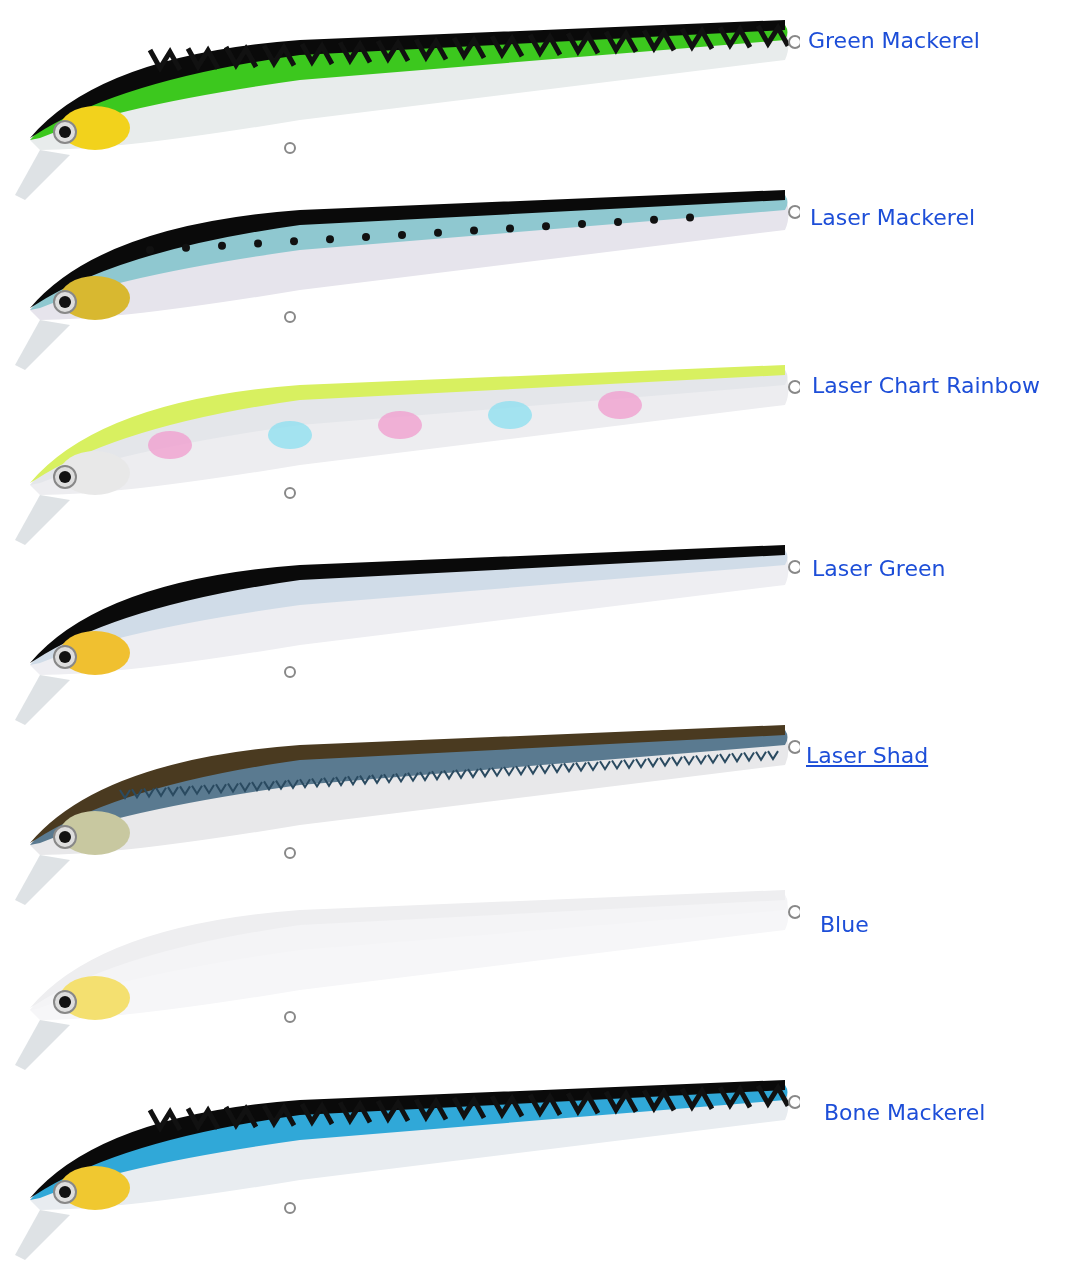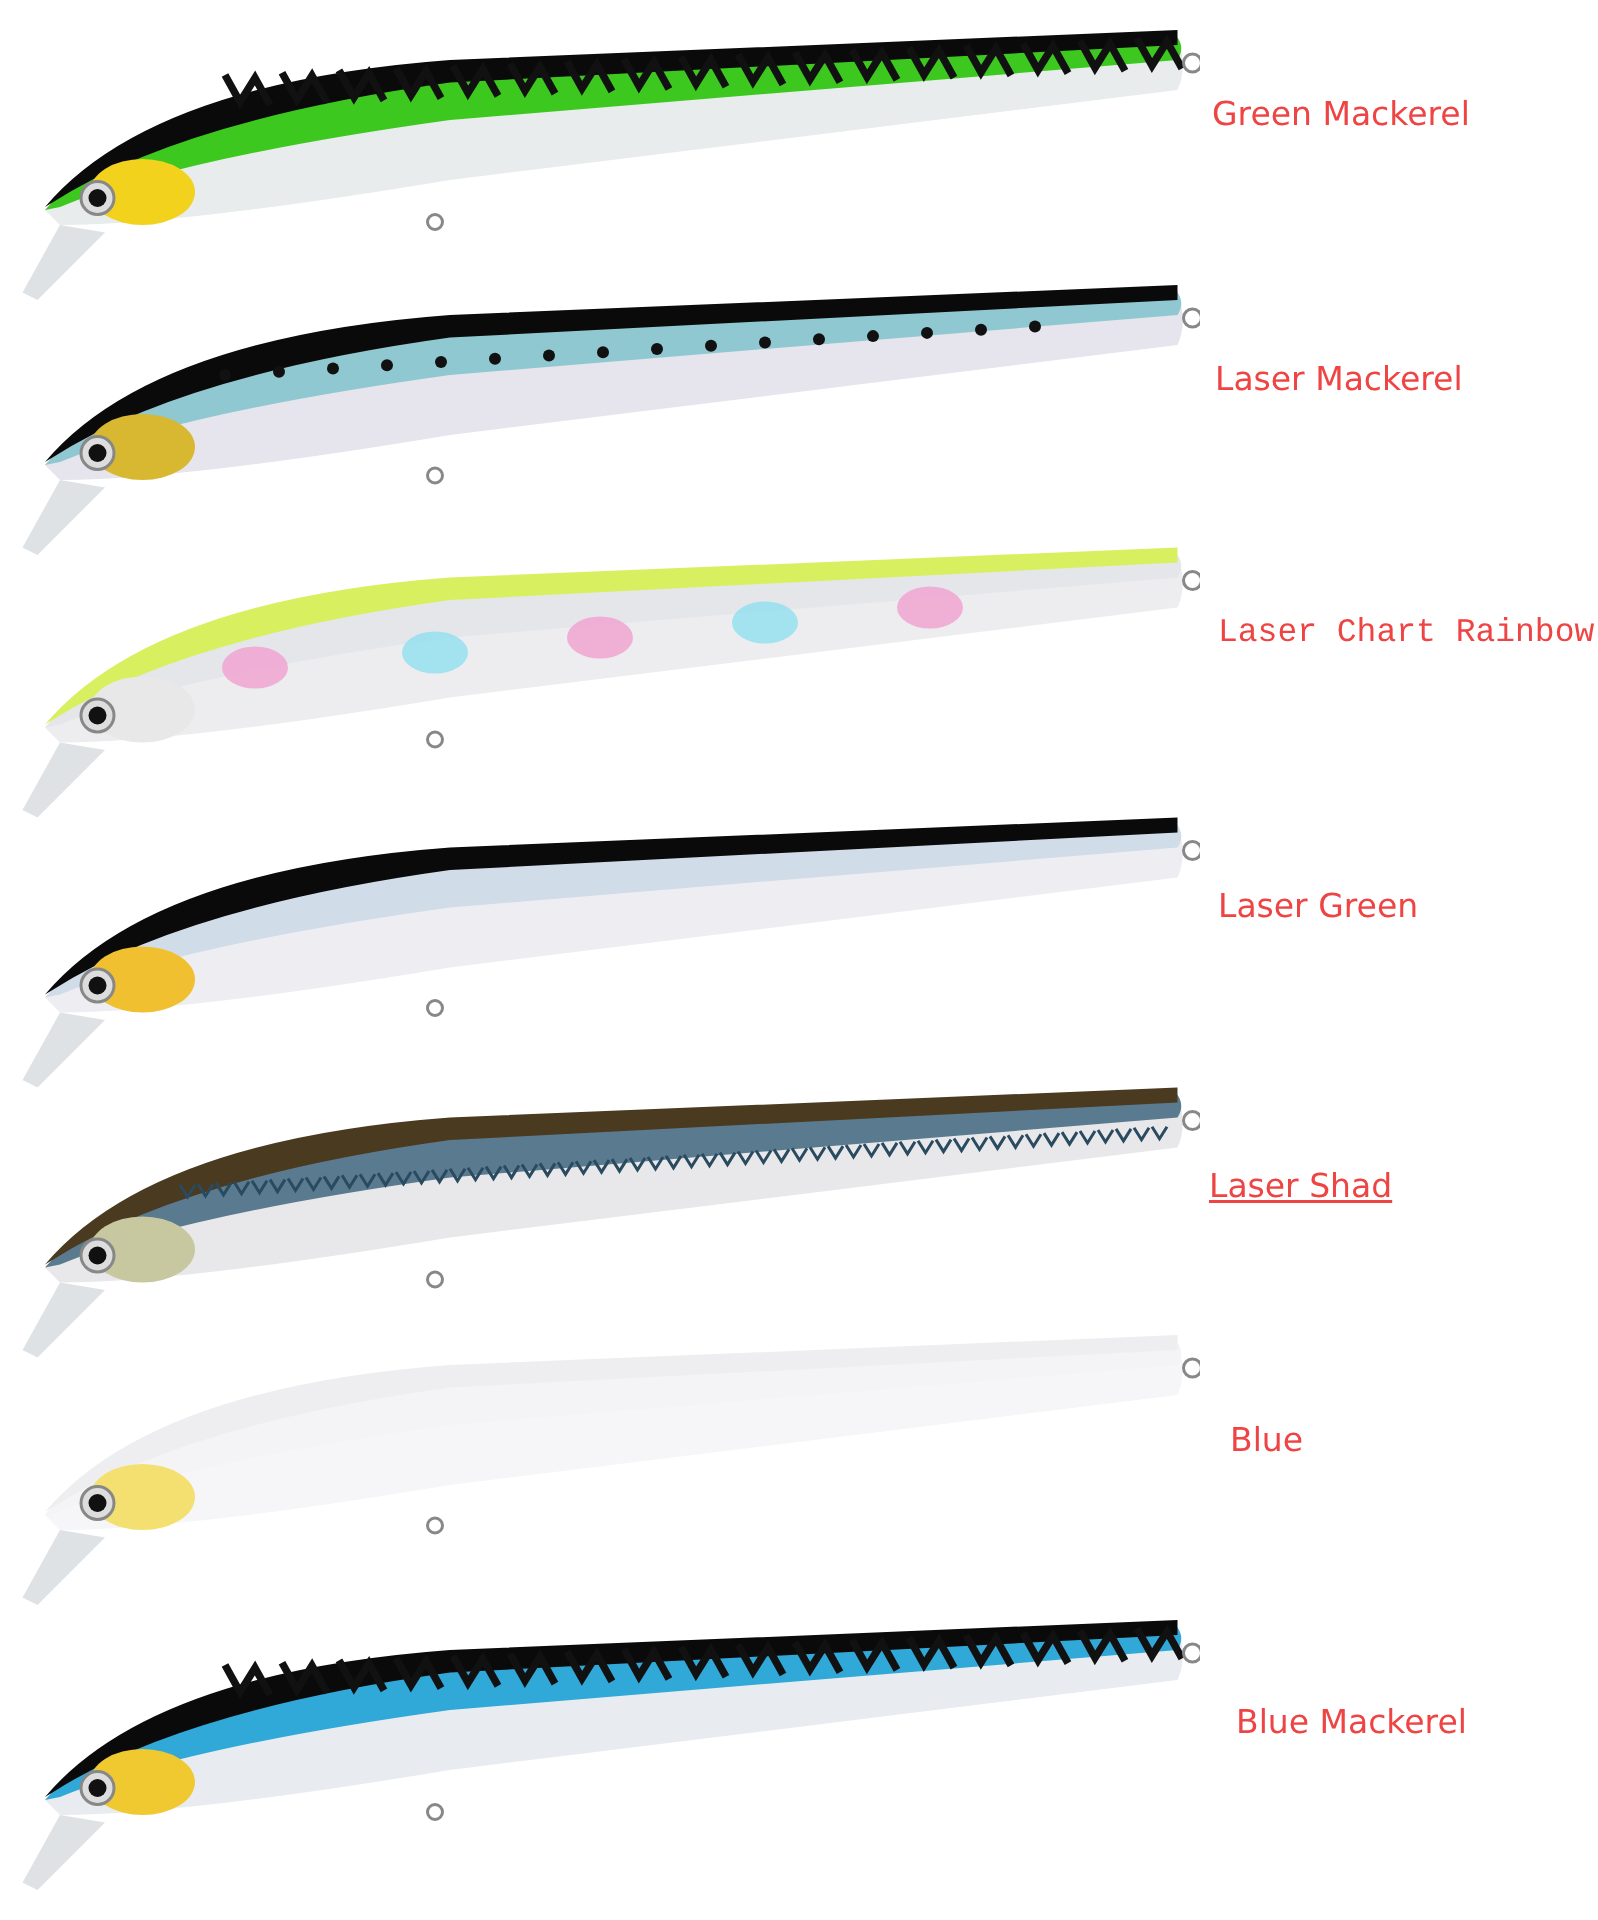--- a/index.html
+++ b/index.html
@@ -1,19 +1,19 @@
 <!DOCTYPE html>
 <html><head>
 <meta charset="utf-8">
 <style>
   html, body { margin:0; padding:0; background:#ffffff; }
   body { width:1065px; height:1280px; position:relative; overflow:hidden; font-family:"DejaVu Sans", sans-serif; }
   .lure { position:absolute; left:0; width:1065px; }
   .lure svg { position:absolute; left:0; top:0; }
-  .label { position:absolute; font-size:22px; color:#ef4444; white-space:nowrap;margin-top:36px; }
+  .label { position:absolute; font-size:22px; color:#1d4ed8; white-space:nowrap; }
 </style>
 </head>
 <body>
 
 <div id="root">
     <div class="lure" style="top: 10px;">
   <svg width="800" height="190">
     <path d="M30 130 Q100 50 300 35 L785 15 Q792 35 785 50 L300 110 Q120 140 40 140 Z" fill="#e8ecec"></path>
     <path d="M30 130 Q100 50 300 35 L785 15 Q790 22 785 30 L300 70 Q120 95 40 128 Z" fill="#3cc81e"></path>
     <path d="M30 128 Q100 45 300 30 L785 10 L785 20 L300 45 Q120 70 35 125 Z" fill="#0a0a0a"></path>
@@ -83,21 +83,21 @@
         <ellipse cx="400" cy="70" rx="22" ry="14" fill="#f0a0d0" opacity="0.8"></ellipse>
         <ellipse cx="510" cy="60" rx="22" ry="14" fill="#90e0f0" opacity="0.8"></ellipse>
         <ellipse cx="620" cy="50" rx="22" ry="14" fill="#f0a0d0" opacity="0.8"></ellipse>
     <ellipse cx="95" cy="118" rx="35" ry="22" fill="#e8e8e8"></ellipse>
     <circle cx="65" cy="122" r="11" fill="#ddd" stroke="#888" stroke-width="2"></circle>
     <circle cx="65" cy="122" r="6" fill="#111"></circle>
     <path d="M40 140 L15 185 L25 190 L70 145 Z" fill="#d8dde0" opacity="0.85"></path>
     <circle cx="290" cy="138" r="5" fill="none" stroke="#888" stroke-width="2"></circle>
     <circle cx="795" cy="32" r="6" fill="none" stroke="#888" stroke-width="2"></circle>
   </svg>
-      <div class="label" style="left: 812px; top: 18px; font-family: Liberation Mono, monospace;">Laser Chart Rainbow</div>
+      <div class="label" style="left: 812px; top: 18px;">Laser Chart Rainbow</div>
     </div>
     <div class="lure" style="top: 535px;">
   <svg width="800" height="190">
     <path d="M30 130 Q100 50 300 35 L785 15 Q792 35 785 50 L300 110 Q120 140 40 140 Z" fill="#eeeef2"></path>
     <path d="M30 130 Q100 50 300 35 L785 15 Q790 22 785 30 L300 70 Q120 95 40 128 Z" fill="#d0dce8"></path>
     <path d="M30 128 Q100 45 300 30 L785 10 L785 20 L300 45 Q120 70 35 125 Z" fill="#0a0a0a"></path>
 
     <ellipse cx="95" cy="118" rx="35" ry="22" fill="#f0c030"></ellipse>
     <circle cx="65" cy="122" r="11" fill="#ddd" stroke="#888" stroke-width="2"></circle>
     <circle cx="65" cy="122" r="6" fill="#111"></circle>
@@ -213,15 +213,15 @@
         <path d="M682 18.72 l10 18 l10 -16 l10 18" stroke="#111" stroke-width="5" fill="none"></path>
         <path d="M720 17.2 l10 18 l10 -16 l10 18" stroke="#111" stroke-width="5" fill="none"></path>
         <path d="M758 15.68 l10 18 l10 -16 l10 18" stroke="#111" stroke-width="5" fill="none"></path>
     <ellipse cx="95" cy="118" rx="35" ry="22" fill="#f0c830"></ellipse>
     <circle cx="65" cy="122" r="11" fill="#ddd" stroke="#888" stroke-width="2"></circle>
     <circle cx="65" cy="122" r="6" fill="#111"></circle>
     <path d="M40 140 L15 185 L25 190 L70 145 Z" fill="#d8dde0" opacity="0.85"></path>
     <circle cx="290" cy="138" r="5" fill="none" stroke="#888" stroke-width="2"></circle>
     <circle cx="795" cy="32" r="6" fill="none" stroke="#888" stroke-width="2"></circle>
   </svg>
-      <div class="label" style="left: 824px; top: 30px;">Blue Mackerel</div>
+      <div class="label" style="left: 824px; top: 30px;">Bone Mackerel</div>
     </div>
   </div>
 
 </body></html>

